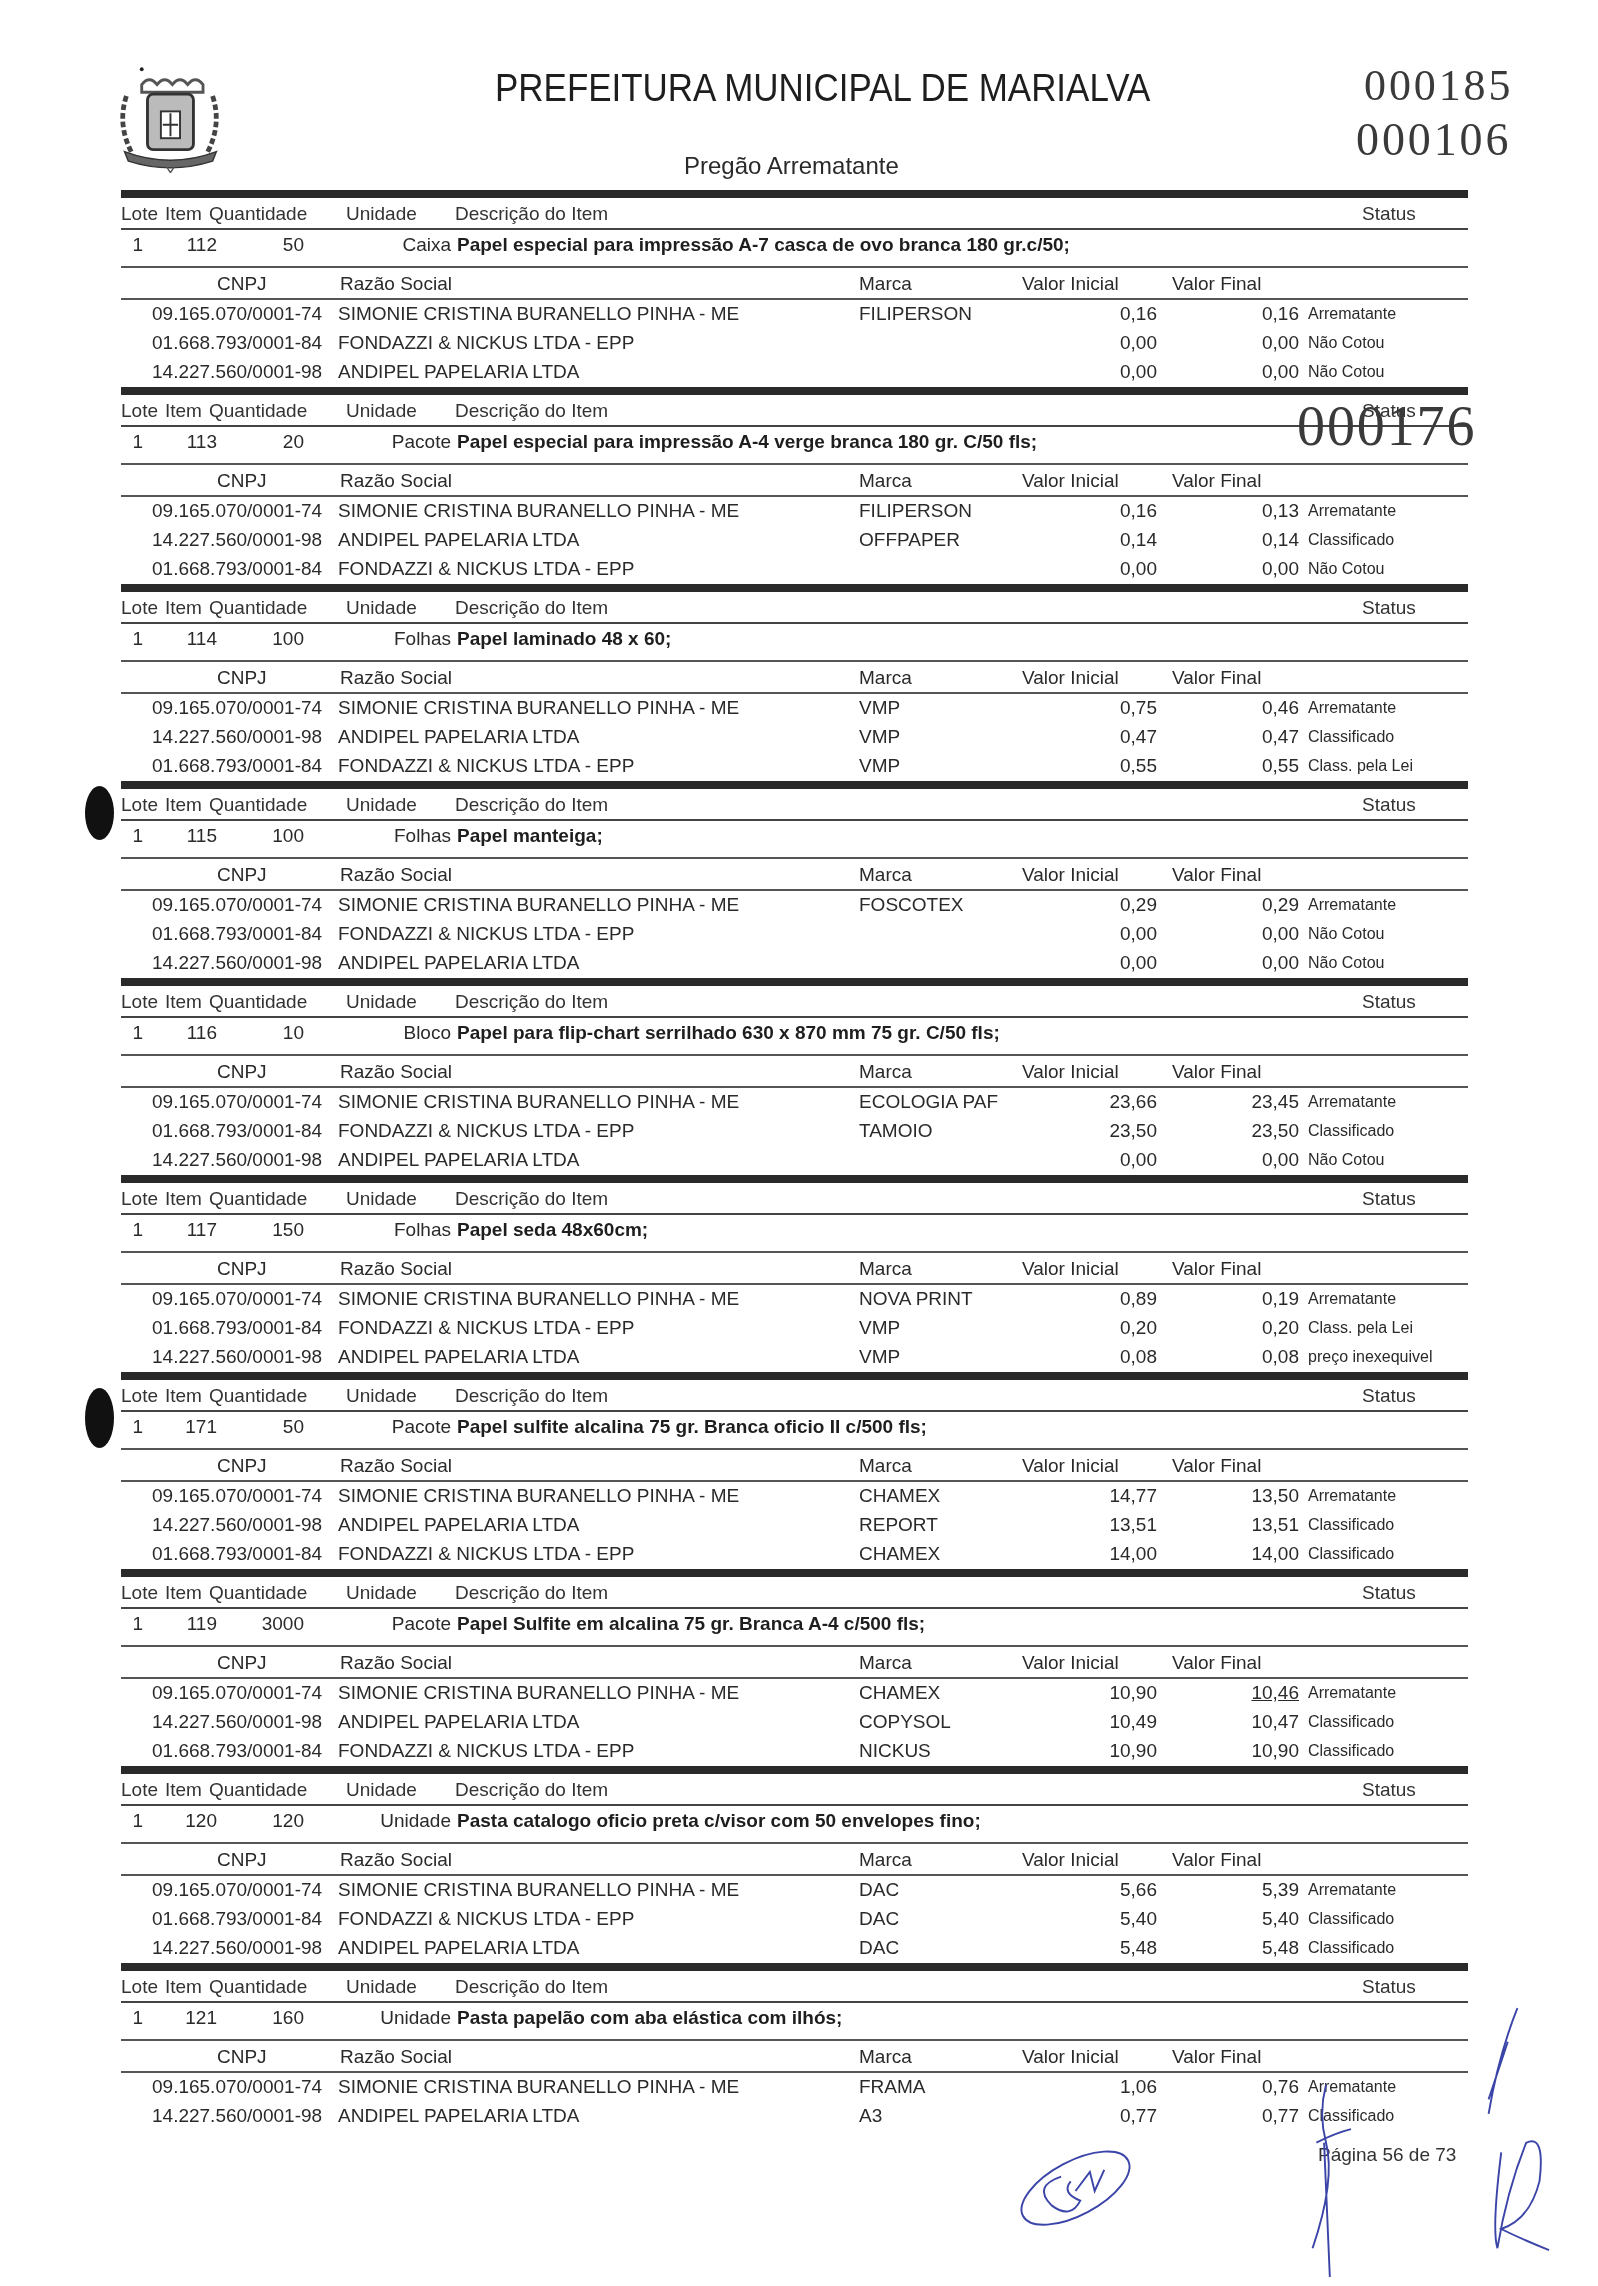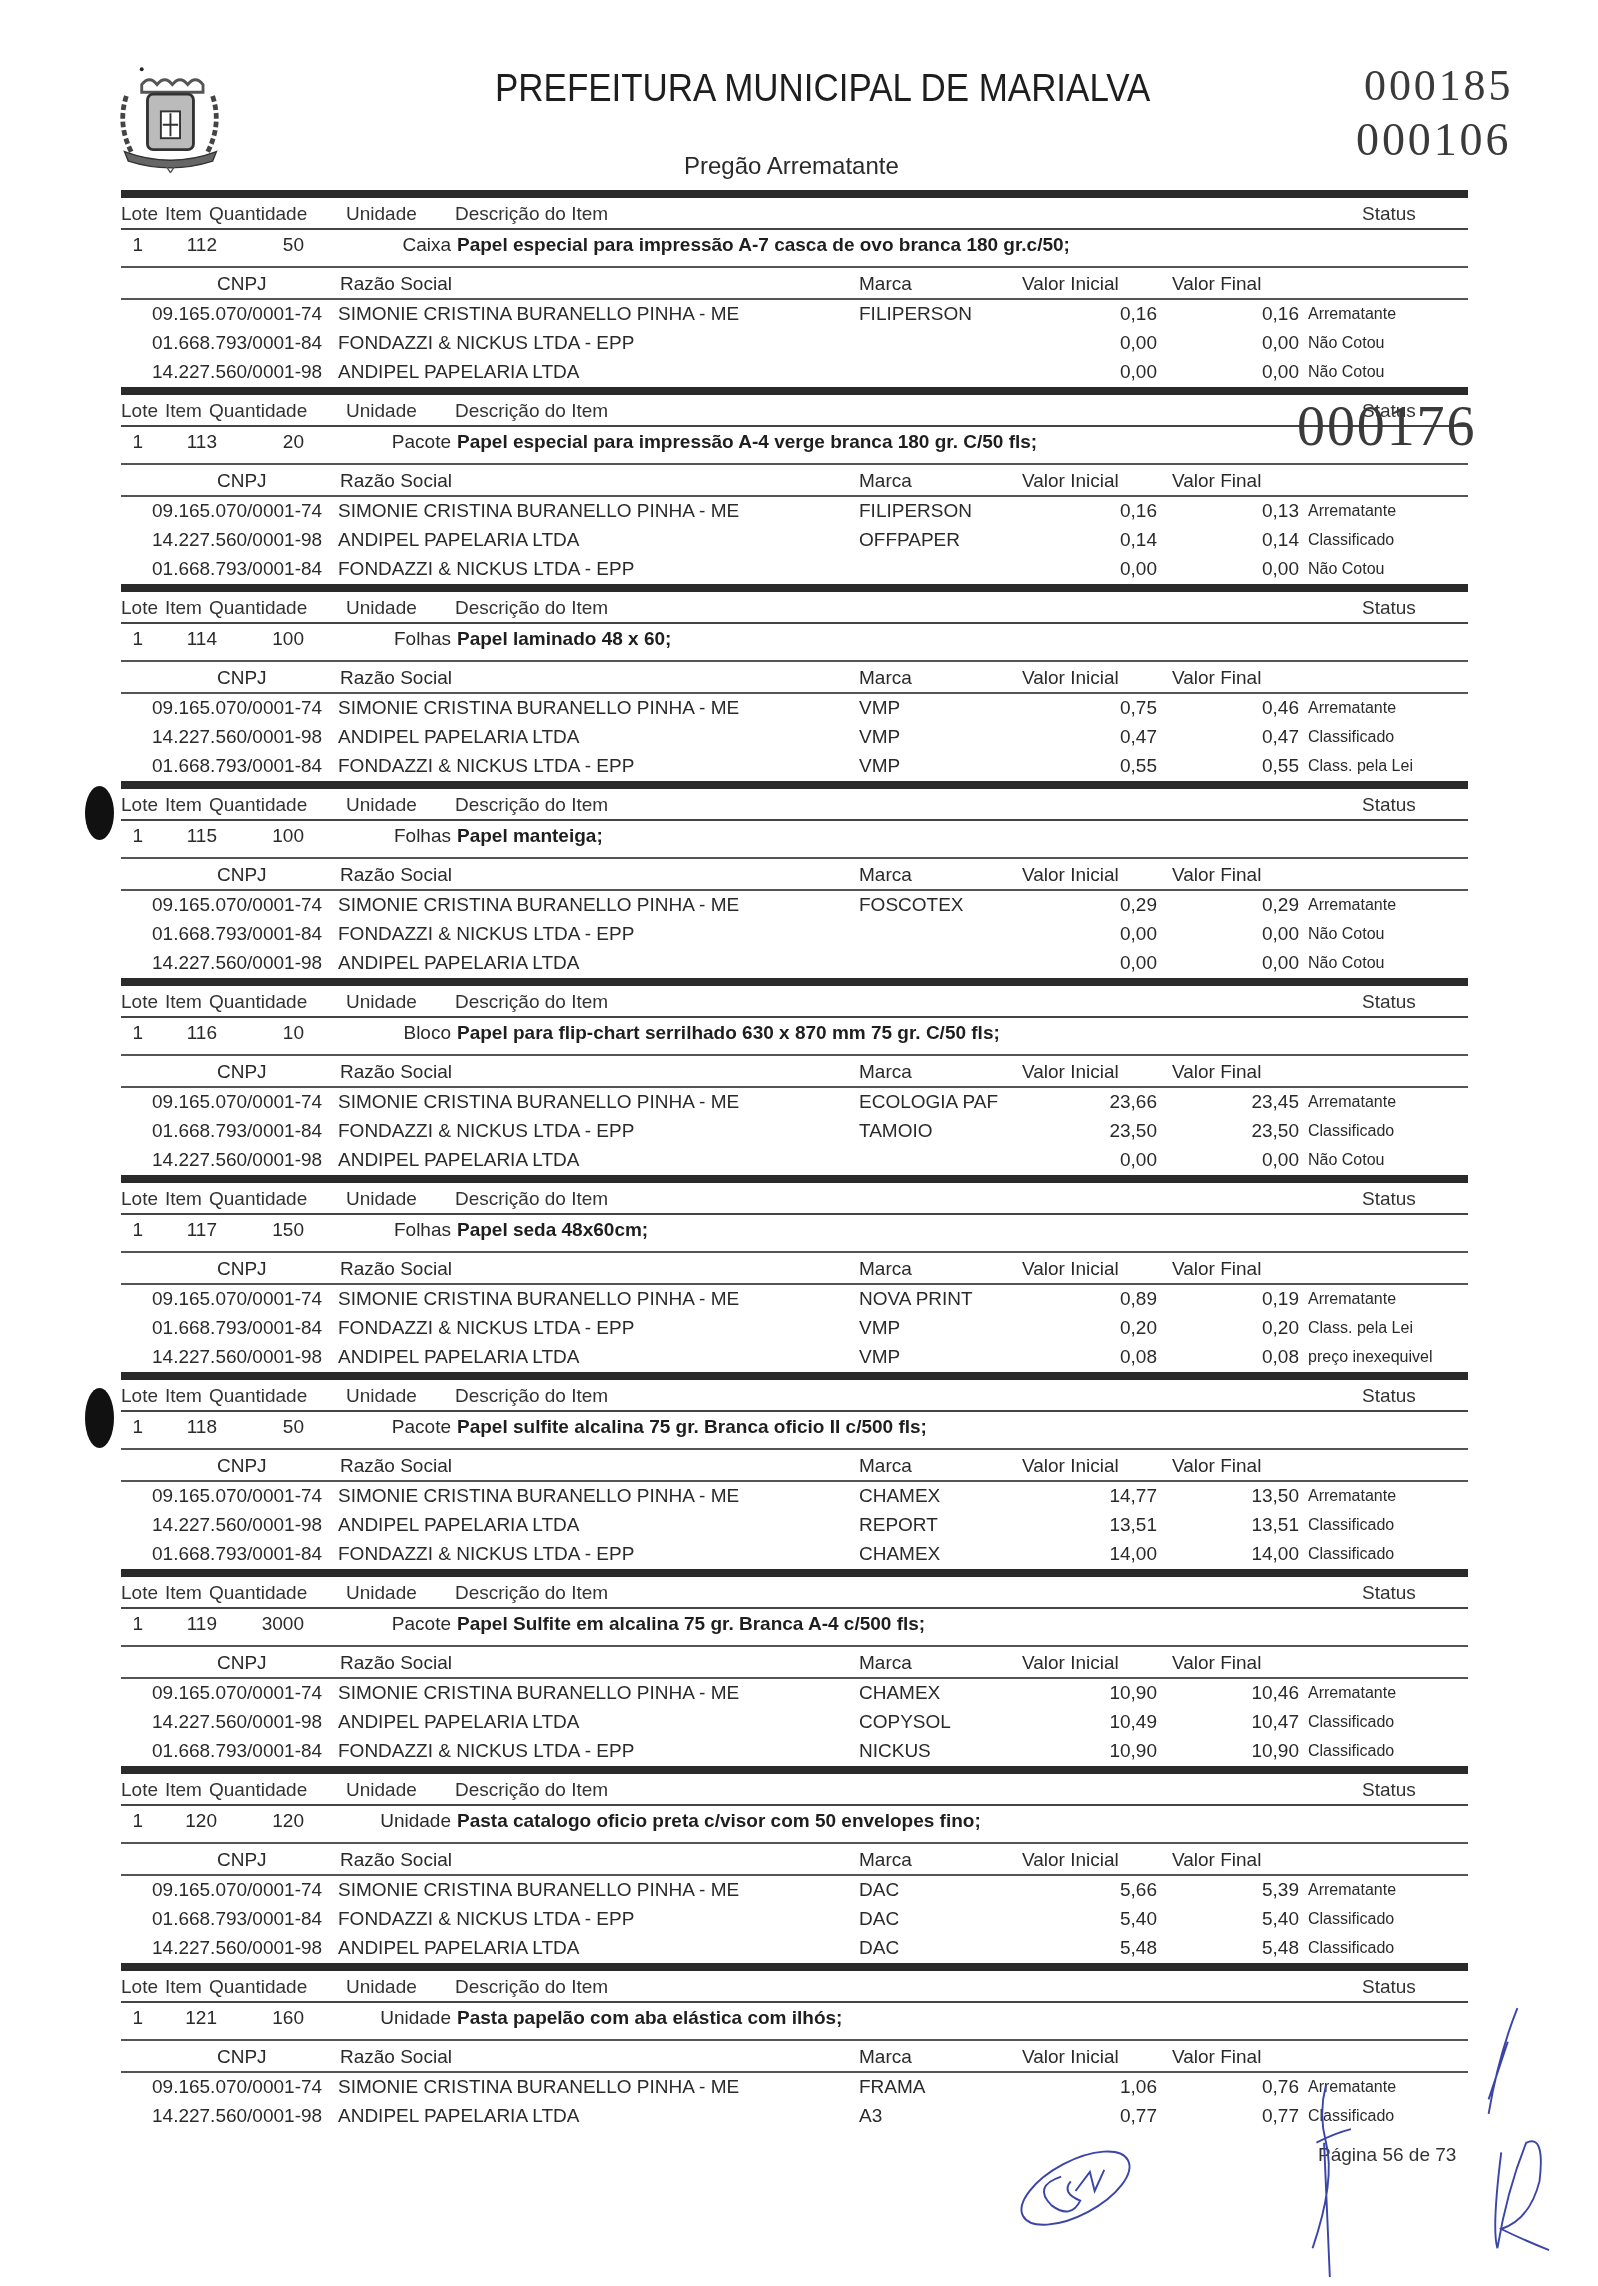--- a/index.html
+++ b/index.html
@@ -374,21 +374,21 @@
         <span style="left: 0px;">Lote</span>
         <span style="left: 44px;">Item</span>
         <span style="left: 88px;">Quantidade</span>
         <span style="left: 225px;">Unidade</span>
         <span style="left: 334px;">Descrição do Item</span>
         <span style="left: 1241px;">Status</span>
       </div>
       <div class="rule1"></div>
       <div class="itemrow">
         <span style="left: 11.5px;">1</span>
-        <span style="right: 1251px;">118</span>
+        <span style="right: 1251px;">171</span>
         <span style="right: 1164px;">50</span>
         <span style="right: 1017px;">Pacote</span>
         <span class="desc" style="left: 336px;">Papel sulfite alcalina 75 gr. Branca oficio II c/500 fls;</span>
       </div>
       <div class="rule2"></div>
       <div class="colhdr">
         <span style="left: 96px;">CNPJ</span>
         <span style="left: 219px;">Razão Social</span>
         <span style="left: 738px;">Marca</span>
         <span style="left: 901px;">Valor  Inicial</span>
@@ -445,21 +445,21 @@
         <span style="left: 738px;">Marca</span>
         <span style="left: 901px;">Valor  Inicial</span>
         <span style="left: 1051px;">Valor Final</span>
       </div>
       <div class="rule3"></div>
       <div class="bid" style="top: 113px;">
         <span style="left: 31px;">09.165.070/0001-74</span>
         <span style="left: 217px;">SIMONIE CRISTINA BURANELLO PINHA - ME</span>
         <span style="left: 738px;">CHAMEX</span>
         <span style="right: 311px;">10,90</span>
-        <span style="right: 169px;">10,46</span>
+        <span style="right: 169px; text-decoration: underline;">10,46</span>
         <span class="st" style="left: 1187px;">Arrematante</span>
       </div>
       <div class="bid" style="top: 142px;">
         <span style="left: 31px;">14.227.560/0001-98</span>
         <span style="left: 217px;">ANDIPEL PAPELARIA LTDA</span>
         <span style="left: 738px;">COPYSOL</span>
         <span style="right: 311px;">10,49</span>
         <span style="right: 169px;">10,47</span>
         <span class="st" style="left: 1187px;">Classificado</span>
       </div>

